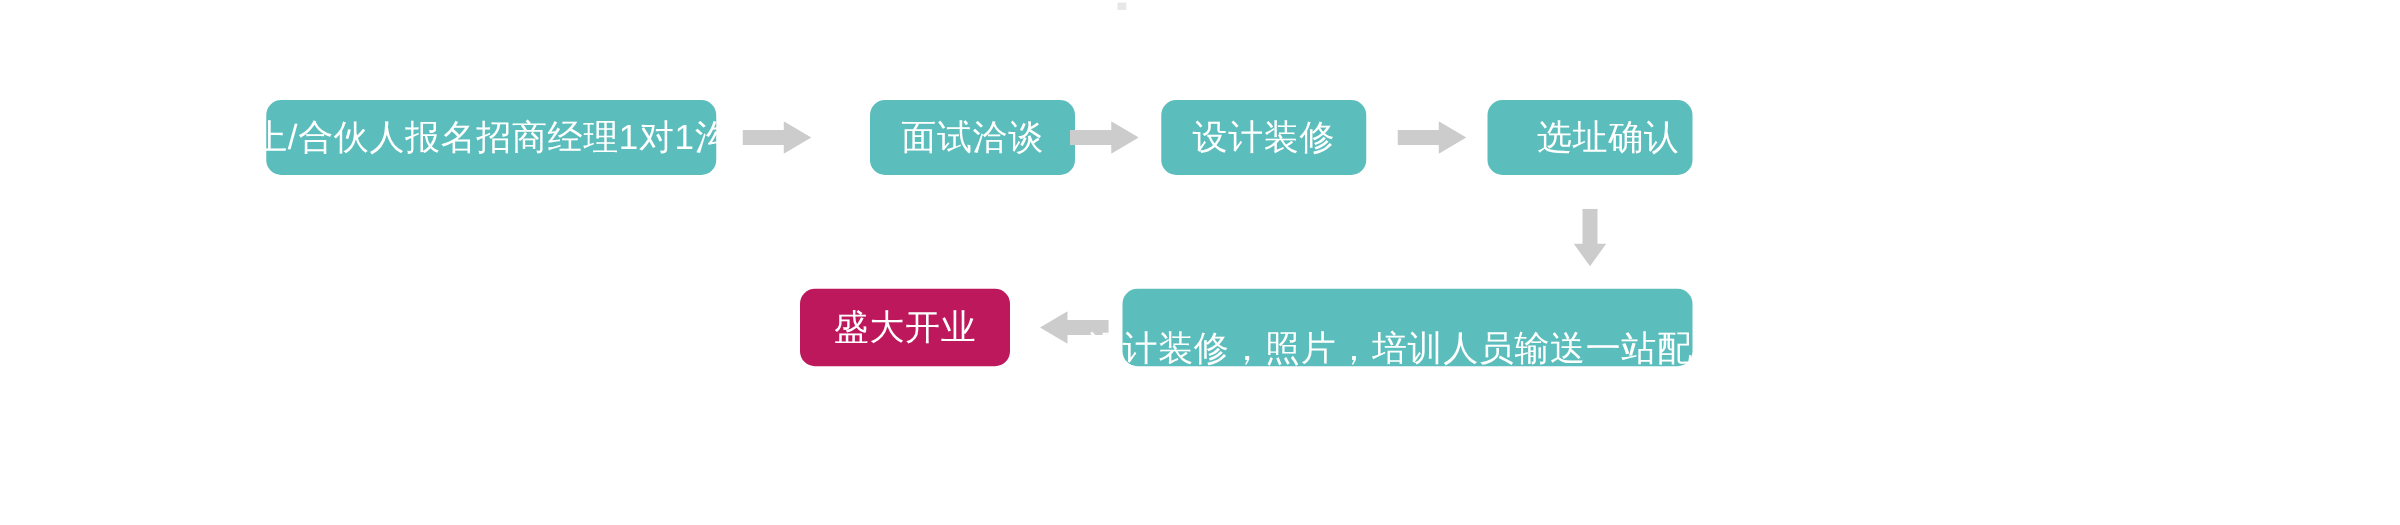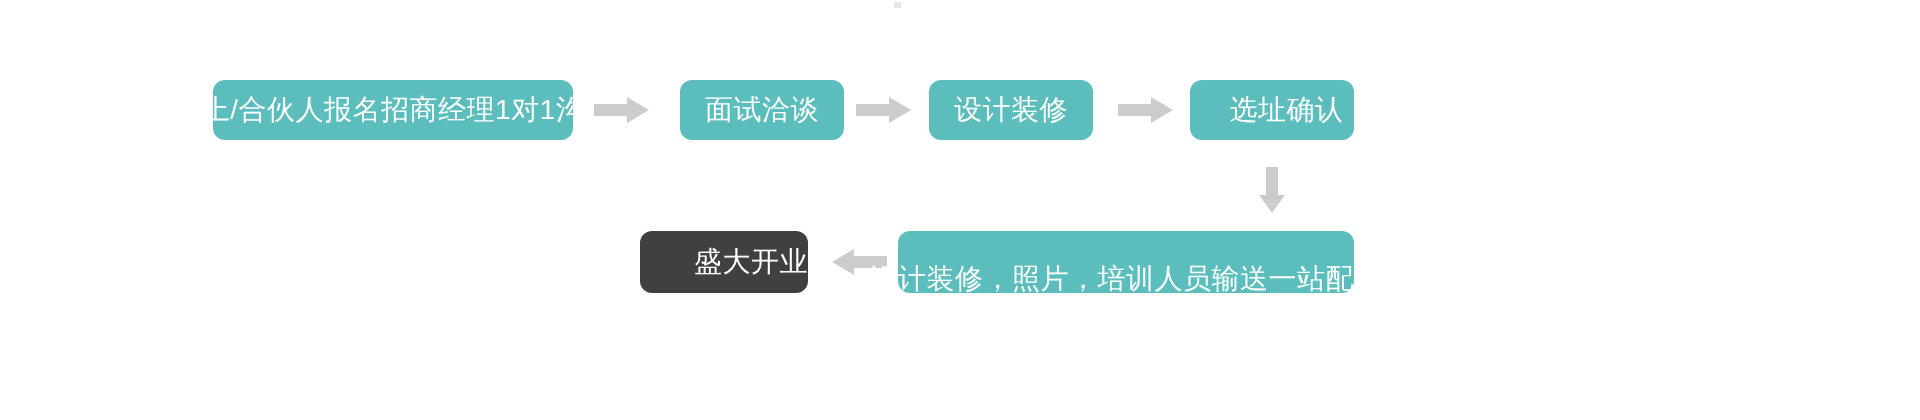--- a/index.html
+++ b/index.html
@@ -27,21 +27,21 @@
     color: #ffffff;
     font-size: 28px;
     font-weight: 400;
     letter-spacing: 0.5px;
     line-height: 1;
     white-space: nowrap;
     box-sizing: border-box;
     -webkit-font-smoothing: antialiased;
   }
   .node.teal  { background: #5BBEBD; }
-  .node.pink  { background: #404040; justify-content: flex-end; }
+  .node.pink  { background: #be185d; }
 
   .arrow {
     position: absolute;
   }
   .arrow svg { display: block; }
 
   .speck {
     position: absolute;
     background: #d4d4d4;
     opacity: 0.55;
@@ -57,21 +57,21 @@
   <div class="node teal" style="left:213px; top:80px; width:360px; height:60px;">
     <span>网上/合伙人报名招商经理1对1沟通</span>
   </div>
 
   <div class="arrow" style="left:594px; top:97px; width:55px; height:26px;">
     <svg width="55" height="26" viewBox="0 0 55 26">
       <path d="M0 7 H33 V0 L55 13 L33 26 V19 H0 Z" fill="#CCCCCC"></path>
     </svg>
   </div>
 
-  <div class="node teal" style="left:680px; top:80px; width:164px; height:60px;">
+  <div class="node teal" style="left:696px; top:80px; width:164px; height:60px;">
     <span>面试洽谈</span>
   </div>
 
   <div class="arrow" style="left:856px; top:97px; width:55px; height:26px;">
     <svg width="55" height="26" viewBox="0 0 55 26">
       <path d="M0 7 H33 V0 L55 13 L33 26 V19 H0 Z" fill="#CCCCCC"></path>
     </svg>
   </div>
 
   <div class="node teal" style="left:929px; top:80px; width:164px; height:60px;">

